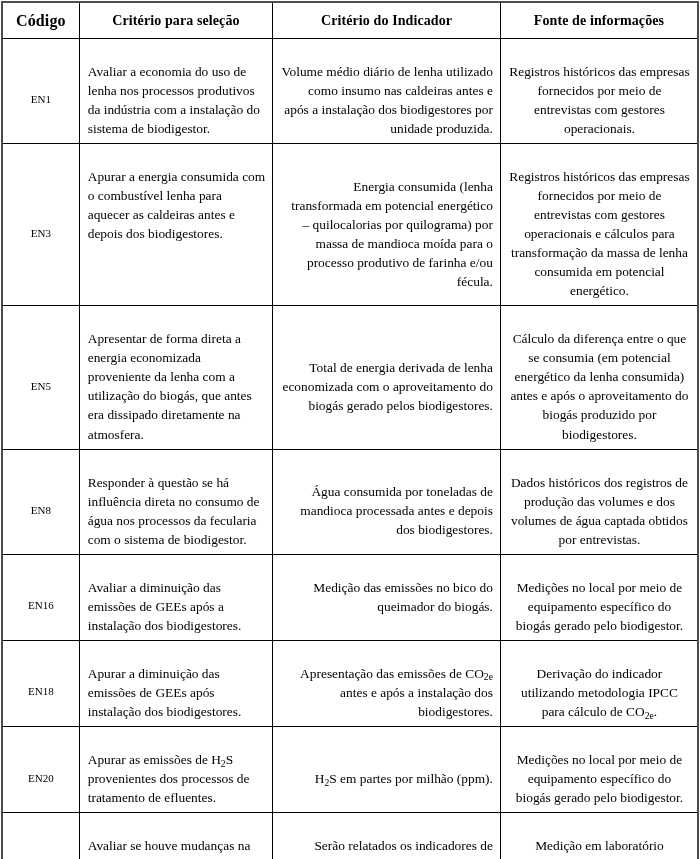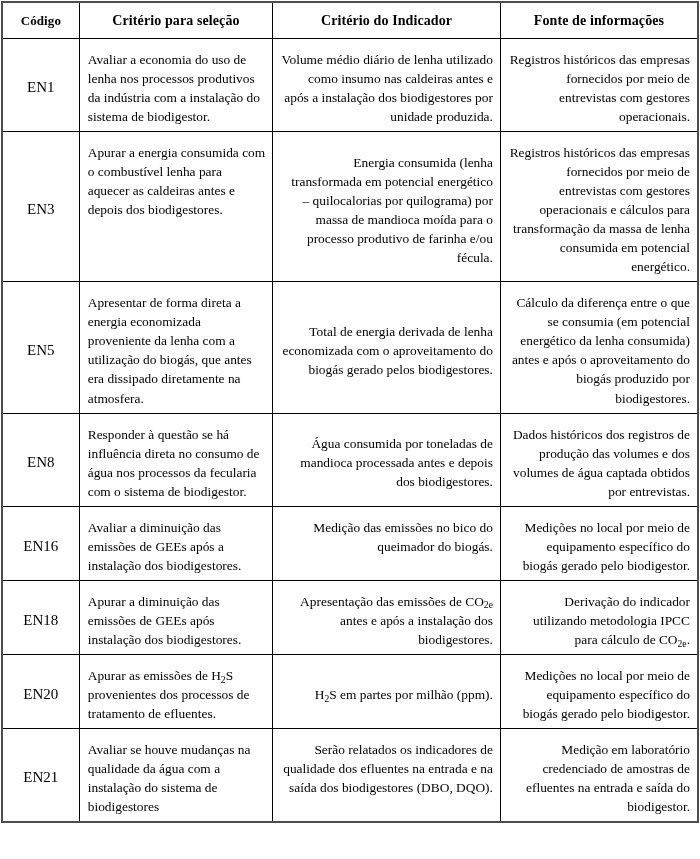--- a/index.html
+++ b/index.html
@@ -42,57 +42,57 @@
     border-top: none;
     font-weight: bold;
     font-size: 14px;
     text-align: center;
     vertical-align: middle;
     height: 31px;
     padding: 2px 4px;
     letter-spacing: 0.1px;
     background: #ffffff;
   }
-  thead th.th-codigo   { font-size: 13px; }
+  thead th.th-codigo   { font-size: 16px; }
   thead th.first-col   { border-left: none; }
   thead th.last-col    { border-right: none; }
 
   tbody tr {
     border-top: 1px solid #000000;
   }
 
   tbody td {
     border-left: 1px solid #000000;
     border-right: 1px solid #000000;
     border-top: 1px solid #000000;
     font-size: 13.4px;
     line-height: 1.42;
-    padding: 11px 7px 5px 8px;
+    padding: 23px 7px 5px 8px;
     background: #ffffff;
   }
   tbody td.first-col { border-left: none; }
   tbody td.last-col  { border-right: none; }
 
   td.cell-codigo {
     text-align: center;
     vertical-align: middle;
     padding-left: 2px;
     padding-right: 2px;
-    font-size: 15px;
+    font-size: 11px;
   }
   td.cell-criterio {
     text-align: left;
     vertical-align: top;
   }
   td.cell-conteudo {
     text-align: right;
     vertical-align: middle;
   }
   td.cell-fonte {
-    text-align: right;
+    text-align: center;
     vertical-align: middle;
   }
 
   
   tr[data-row-align="top"] td.cell-conteudo,
   tr[data-row-align="top"] td.cell-fonte {
     vertical-align: top;
   }
 
   sub {

